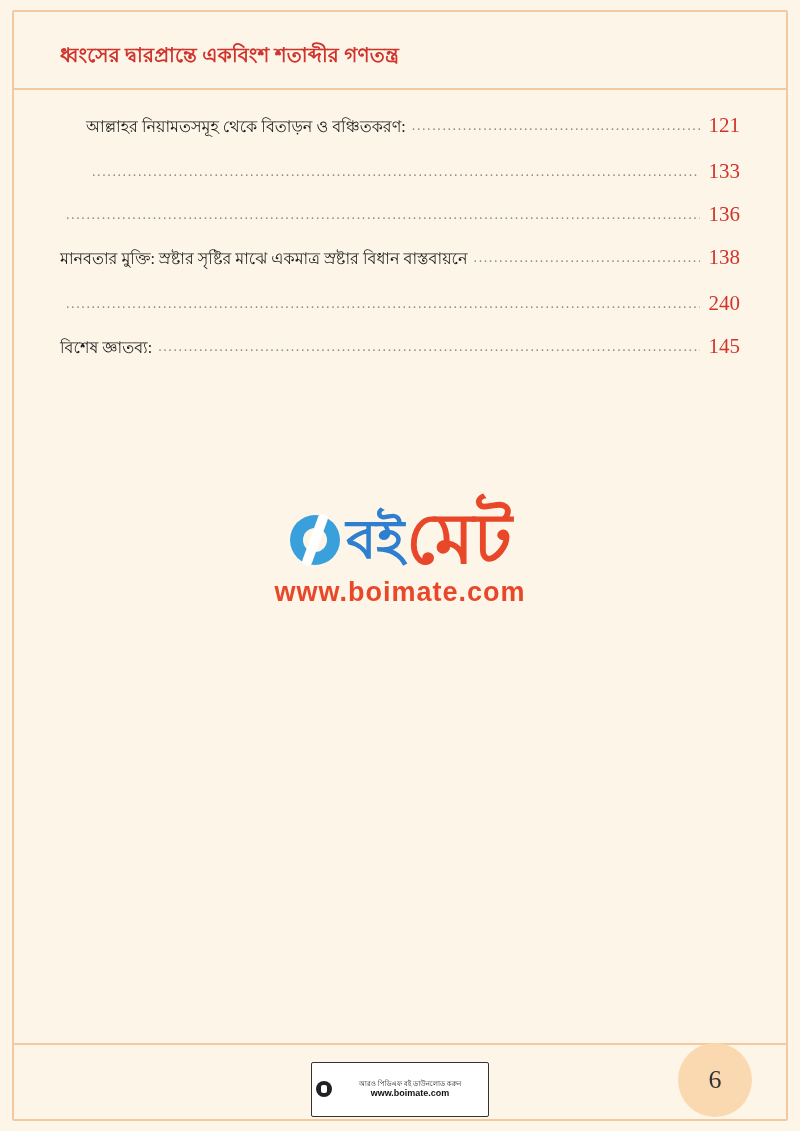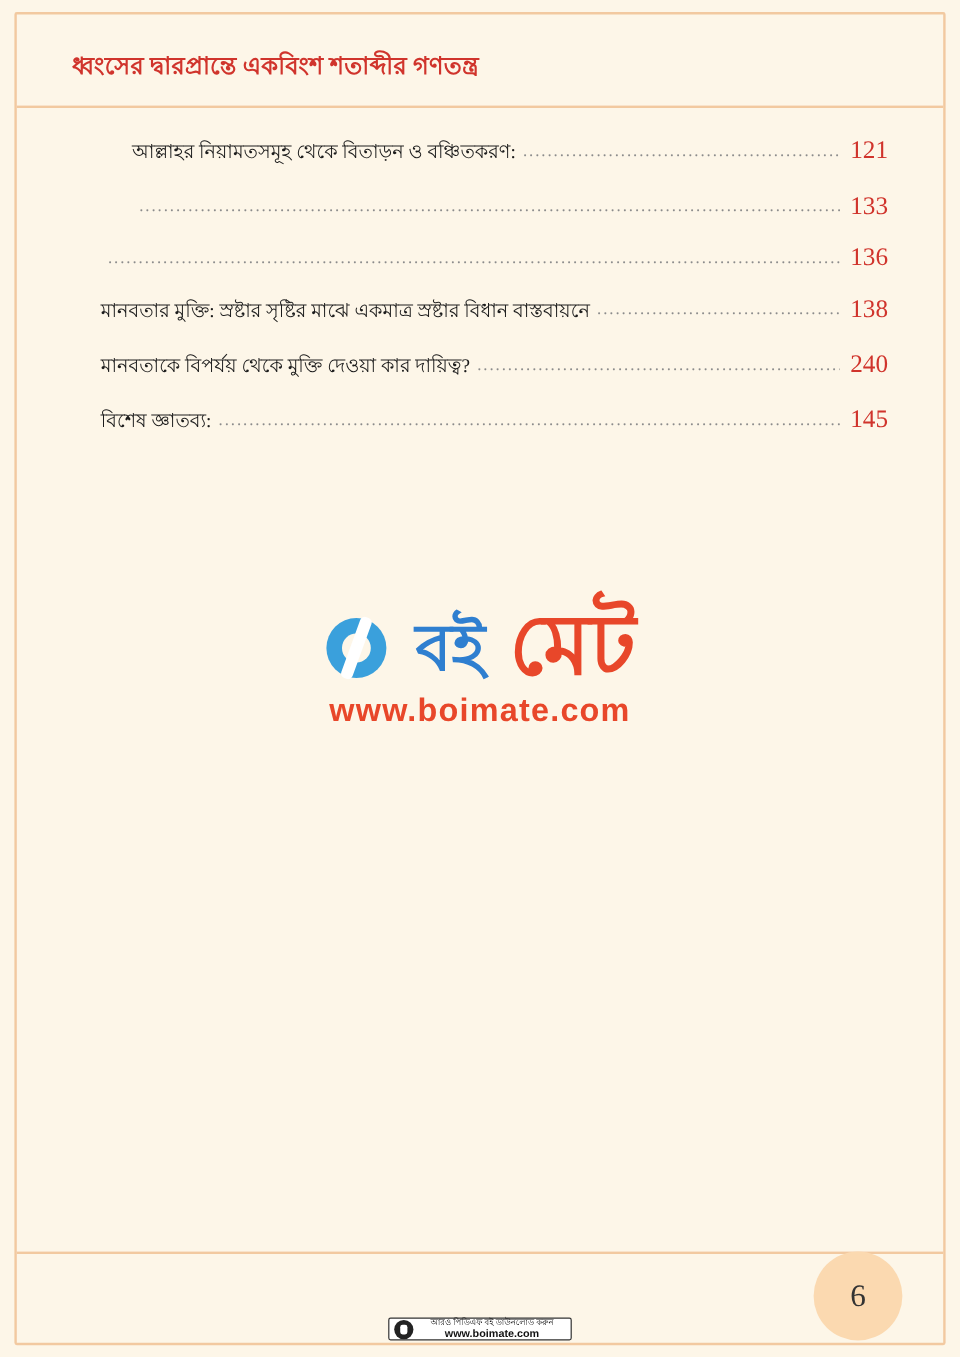--- a/index.html
+++ b/index.html
@@ -60,21 +60,20 @@
     left: 60px;
     top: 104px;
     right: 60px;
   }
   .toc-row {
     display: flex;
     align-items: baseline;
     padding: 9px 0 9px 0;
     font-size: 16px;
     color: #1b1b1b;
-    margin-left: 24px;
   }
   .toc-row.indent-1 {
     padding-left: 26px;
   }
   .toc-row.indent-2 {
     padding-left: 26px;
   }
   .toc-label {
     white-space: nowrap;
     font-family: "Liberation Serif", serif;
@@ -102,21 +101,21 @@
     left: 0;
     right: 0;
     top: 505px;
     text-align: center;
     user-select: none;
   }
   .wm-logo {
     display: inline-flex;
     align-items: center;
     justify-content: flex-start;
-    gap: 20px;
+    gap: 2px;
     height: 70px;
   }
   .wm-mark {
     width: 56px;
     height: 58px;
     position: relative;
     display: inline-block;
   }
   .wm-mark .ring {
     position: absolute;
@@ -176,28 +175,28 @@
     bottom: 86px;
     right: 14px;
     height: 2px;
     background: #f2c9a0;
   }
   .footer-badge {
     position: absolute;
     left: 50%;
     transform: translateX(-50%);
     bottom: 14px;
-    width: 153px;
+    width: 178px;
     border: 1px solid #333333;
     background: #ffffff;
     border-radius: 2px;
     display: flex;
-    align-items: center;
+    align-items: flex-start;
     gap: 4px;
-    padding: 0 4px;
+    padding: 18px 4px;
     box-sizing: border-box;
   }
   .footer-badge .fb-mark {
     width: 16px;
     height: 16px;
     border-radius: 50%;
     background: #222222;
     flex: 0 0 auto;
     position: relative;
   }
@@ -277,21 +276,20 @@
       <span class="toc-page">136</span>
     </div>
 
     <div class="toc-row">
       <span class="toc-label">মানবতার মুক্তি: স্রষ্টার সৃষ্টির মাঝে একমাত্র স্রষ্টার বিধান বাস্তবায়নে</span>
       <span class="toc-dots">.......................................................................................................................................................</span>
       <span class="toc-page">138</span>
     </div>
 
     <div class="toc-row">
-      <span class="toc-label">মানবতাকে বিপর্যয় থেকে মুক্তি দেওয়া কার দায়িত্ব?</span>
       <span class="toc-dots">.......................................................................................................................................................</span>
       <span class="toc-page">240</span>
     </div>
 
     <div class="toc-row">
       <span class="toc-label">বিশেষ জ্ঞাতব্য:</span>
       <span class="toc-dots">.......................................................................................................................................................</span>
       <span class="toc-page">145</span>
     </div>
 

